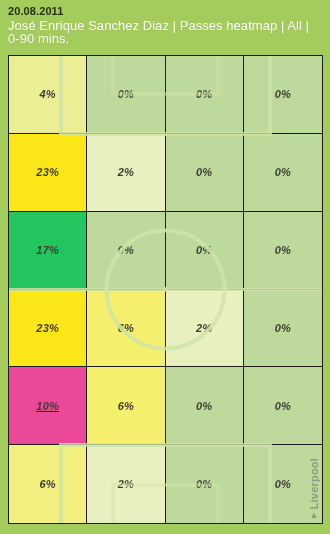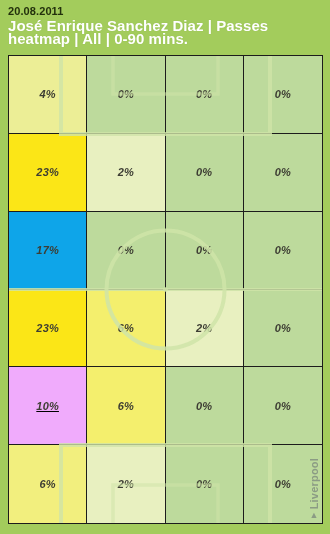--- a/index.html
+++ b/index.html
@@ -29,22 +29,22 @@
   .hdr-line {
     font-size: 11px;
     font-weight: bold;
     line-height: 13.5px;
     letter-spacing: 0.1px;
     white-space: nowrap;
   }
   .hdr-dark { color: #23310c; }
   .hdr-title {
     color: #ffffff;
-    font-size: 15px;
-    font-weight: bold;
+    font-size: 13px;
+    font-weight: normal;
     line-height: 13.5px;
     letter-spacing: 0.05px;
     white-space: normal;
     text-shadow: 0 0 1px rgba(120,160,60,0.45);
   }
 
   
   #pitch-wrap {
     position: absolute;
     left: 8px;
@@ -168,21 +168,21 @@
         </div>
         <div class="cell" style="background: rgb(232, 240, 192);">
           <span class="cell-label">2%</span>
         </div>
         <div class="cell" style="background: rgb(189, 218, 156);">
           <span class="cell-label">0%</span>
         </div>
         <div class="cell lastcol" style="background: rgb(189, 218, 156);">
           <span class="cell-label">0%</span>
         </div>
-        <div class="cell" style="background: #0ea5e9;">
+        <div class="cell" style="background: #22c55e;">
           <span class="cell-label">17%</span>
         </div>
         <div class="cell" style="background: rgb(189, 218, 156);">
           <span class="cell-label">0%</span>
         </div>
         <div class="cell" style="background: rgb(189, 218, 156);">
           <span class="cell-label">0%</span>
         </div>
         <div class="cell lastcol" style="background: rgb(189, 218, 156);">
           <span class="cell-label">0%</span>
@@ -192,21 +192,21 @@
         </div>
         <div class="cell" style="background: rgb(244, 239, 109);">
           <span class="cell-label">6%</span>
         </div>
         <div class="cell" style="background: rgb(232, 240, 192);">
           <span class="cell-label">2%</span>
         </div>
         <div class="cell lastcol" style="background: rgb(189, 218, 156);">
           <span class="cell-label">0%</span>
         </div>
-        <div class="cell" style="background: #f0abfc; text-decoration: underline;">
+        <div class="cell" style="background: #ec4899; text-decoration: underline;">
           <span class="cell-label">10%</span>
         </div>
         <div class="cell" style="background: rgb(244, 239, 109);">
           <span class="cell-label">6%</span>
         </div>
         <div class="cell" style="background: rgb(189, 218, 156);">
           <span class="cell-label">0%</span>
         </div>
         <div class="cell lastcol" style="background: rgb(189, 218, 156);">
           <span class="cell-label">0%</span>

